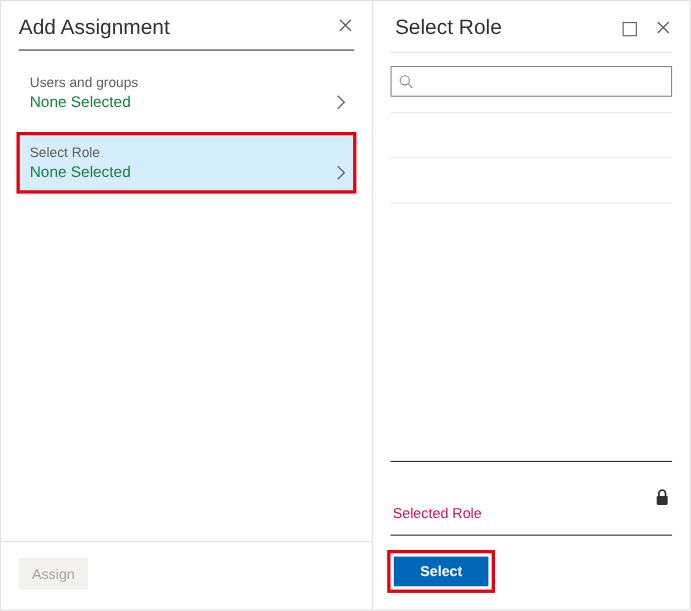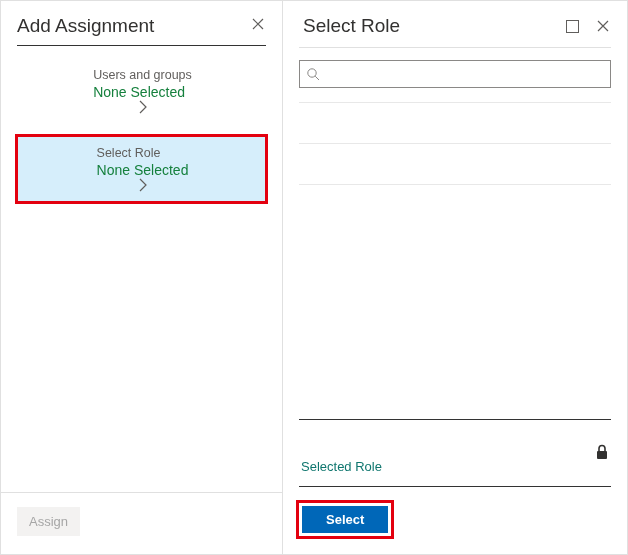--- a/index.html
+++ b/index.html
@@ -7,21 +7,21 @@
     font-family: "Segoe UI", Arial, sans-serif;
     font-size: 13px;
     color: #323130;
     background: #fff;
     width: 628px;
     height: 555px;
     display: flex;
     border: 1px solid #e0e0e0;
   }
   .panel-left {
-    width: 282px;
+    width: 338px;
     border-right: 1px solid #e0e0e0;
     display: flex;
     flex-direction: column;
     padding: 0;
     position: relative;
   }
   .panel-right {
     flex: 1;
     display: flex;
     flex-direction: column;
@@ -55,25 +55,24 @@
   .divider {
     height: 1px;
     background: #333;
     margin: 0 16px 6px 16px;
   }
   
   .row {
     margin: 6px 16px;
     padding: 10px 8px 10px 10px;
     display: flex;
-    align-items: center;
+    align-items: flex-end;
     justify-content: space-between;
     cursor: pointer;
     background: #fff;
-    flex-direction: column;
   }
   .row.selected {
     background: #d6eefb;
   }
   .row.highlight {
     outline: 3px solid #e3000f;
     outline-offset: -1px;
   }
   .row-content {
     display: flex;
@@ -165,21 +164,21 @@
     margin: 0 16px;
     border-top: 1px solid #333;
     border-bottom: 1px solid #333;
     padding: 12px 2px;
     display: flex;
     justify-content: space-between;
     align-items: center;
   }
   .selected-role-label {
     font-size: 13px;
-    color: #0f766e;
+    color: #be185d;
     margin-top: 27px;
   }
   
   .right-footer {
     padding: 16px 16px 18px 16px;
     display: flex;
   }
   .select-btn-wrap {
     outline: 3px solid #e3000f;
     padding: 3px;

